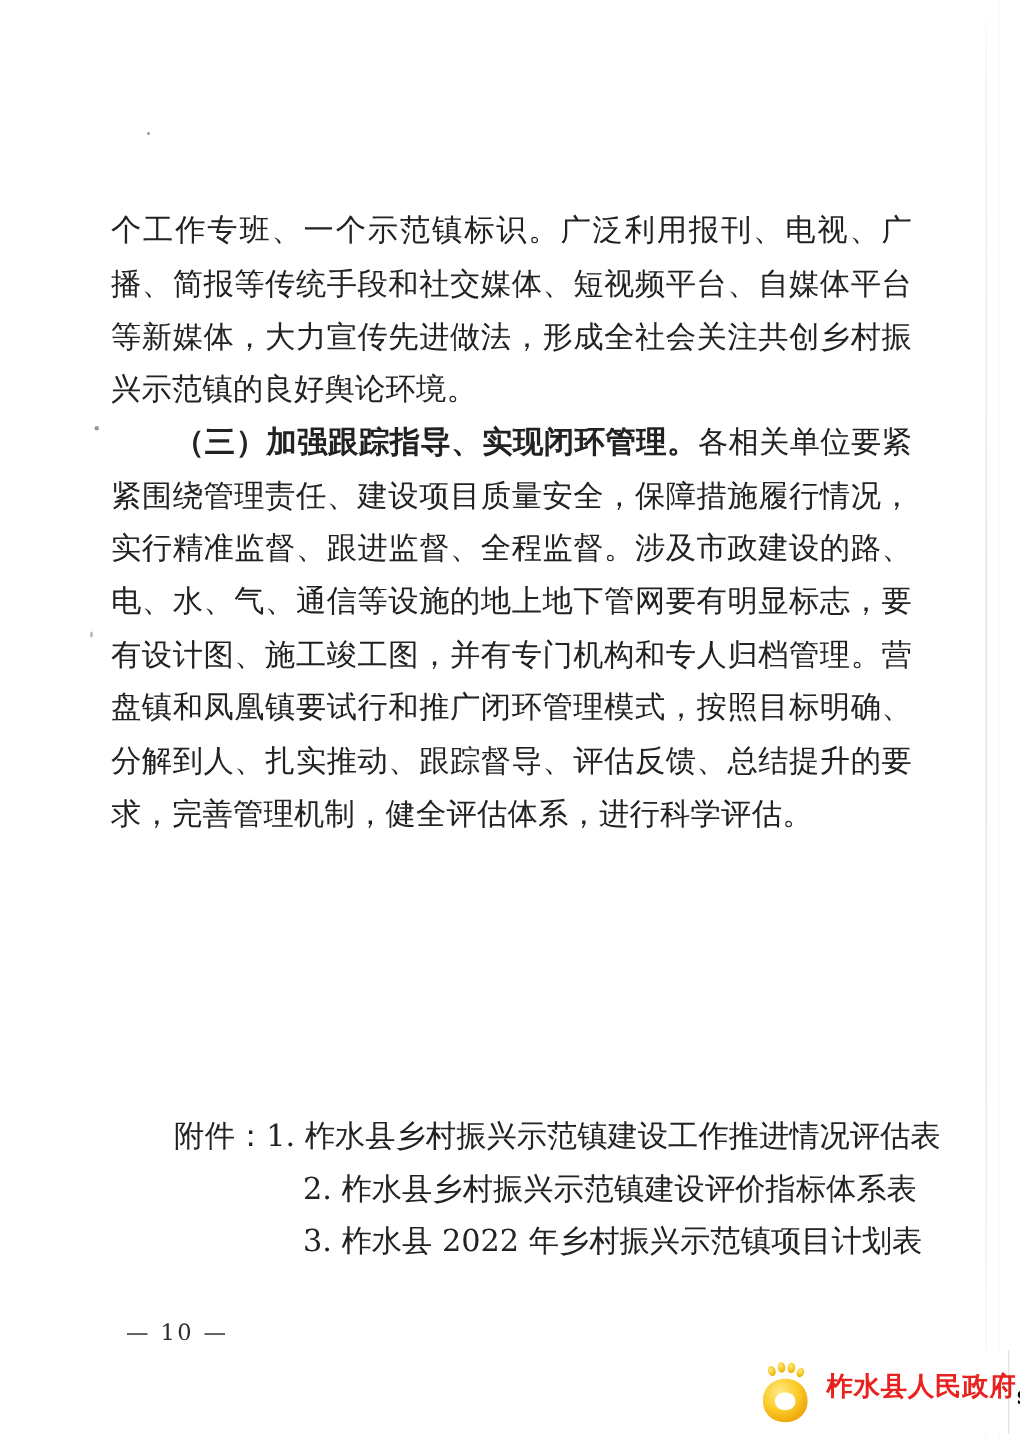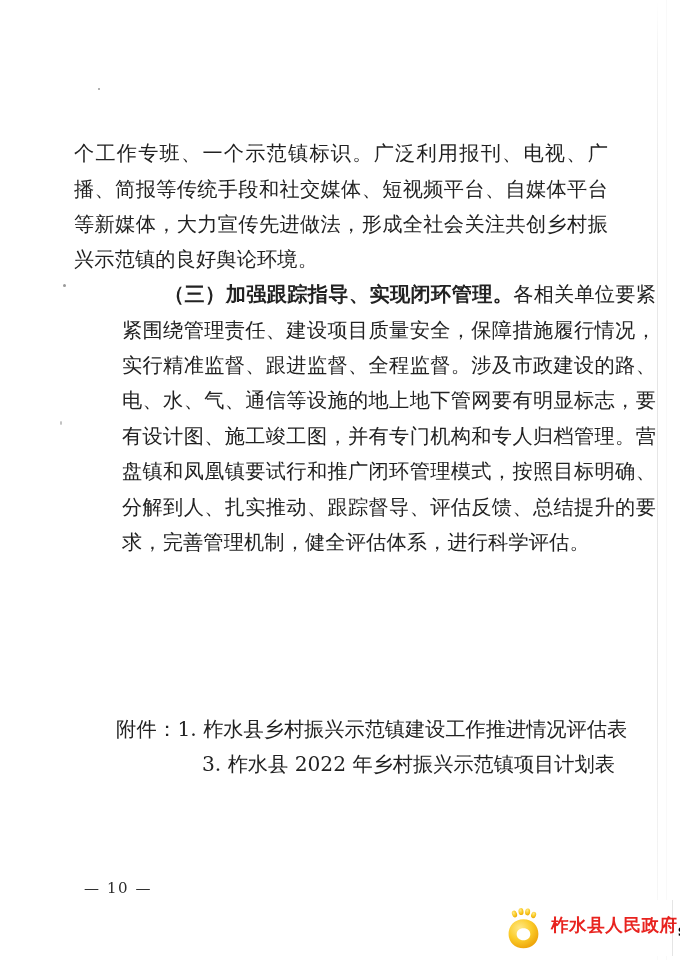--- a/index.html
+++ b/index.html
@@ -57,32 +57,31 @@
     font-size: 20.2px;
     line-height: 35.4px;
     text-align: justify;
     text-align-last: left;
     text-justify: inter-ideograph;
     letter-spacing: 0.15px;
     color: #222222;
   }
   .p-indent {
     text-indent: 42px;
-    margin-left: 48px;
   }
   .hd {
     font-weight: bold;
     letter-spacing: 0.3px;
   }
 
   
   #attachments {
     position: absolute;
     left: 116px;
-    top: 712px;
+    top: 740px;
     font-size: 20.2px;
     line-height: 35.2px;
     color: #222222;
   }
   .att-line {
     white-space: nowrap;
   }
   .att-label {
     letter-spacing: 0.3px;
   }
@@ -170,20 +169,23 @@
   <p class="body-text" style="top:116px;">个工作专班、一个示范镇标识。广泛利用报刊、电视、广播、简报等传统手段和社交媒体、短视频平台、自媒体平台等新媒体，大力宣传先进做法，形成全社会关注共创乡村振兴示范镇的良好舆论环境。</p>
 
   <p class="body-text p-indent" style="top:257px;">
     <span class="hd">（三）加强跟踪指导、实现闭环管理。</span><span>各相关单位要紧紧围绕管理责任、建设项目质量安全，保障措施履行情况，实行精准监督、跟进监督、全程监督。涉及市政建设的路、电、水、气、通信等设施的地上地下管网要有明显标志，要有设计图、施工竣工图，并有专门机构和专人归档管理。营盘镇和凤凰镇要试行和推广闭环管理模式，按照目标明确、分解到人、扎实推动、跟踪督导、评估反馈、总结提升的要求，完善管理机制，健全评估体系，进行科学评估。</span>
   </p>
 
 
   <div id="attachments">
     <div class="att-line">
       <span class="att-label">附件：</span><span>1. 柞水县乡村振兴示范镇建设工作推进情况评估表</span>
+    </div>
+    <div class="att-line">
+      <span class="att-hang"></span><span>2. 柞水县乡村振兴示范镇建设评价指标体系表</span>
     </div>
     <div class="att-line">
       <span class="att-hang"></span><span>3. 柞水县 2022 年乡村振兴示范镇项目计划表</span>
     </div>
   </div>
 
   <div id="page-number">— 10 —</div>
 
   <div id="footer-logo">
     <div class="mark">

